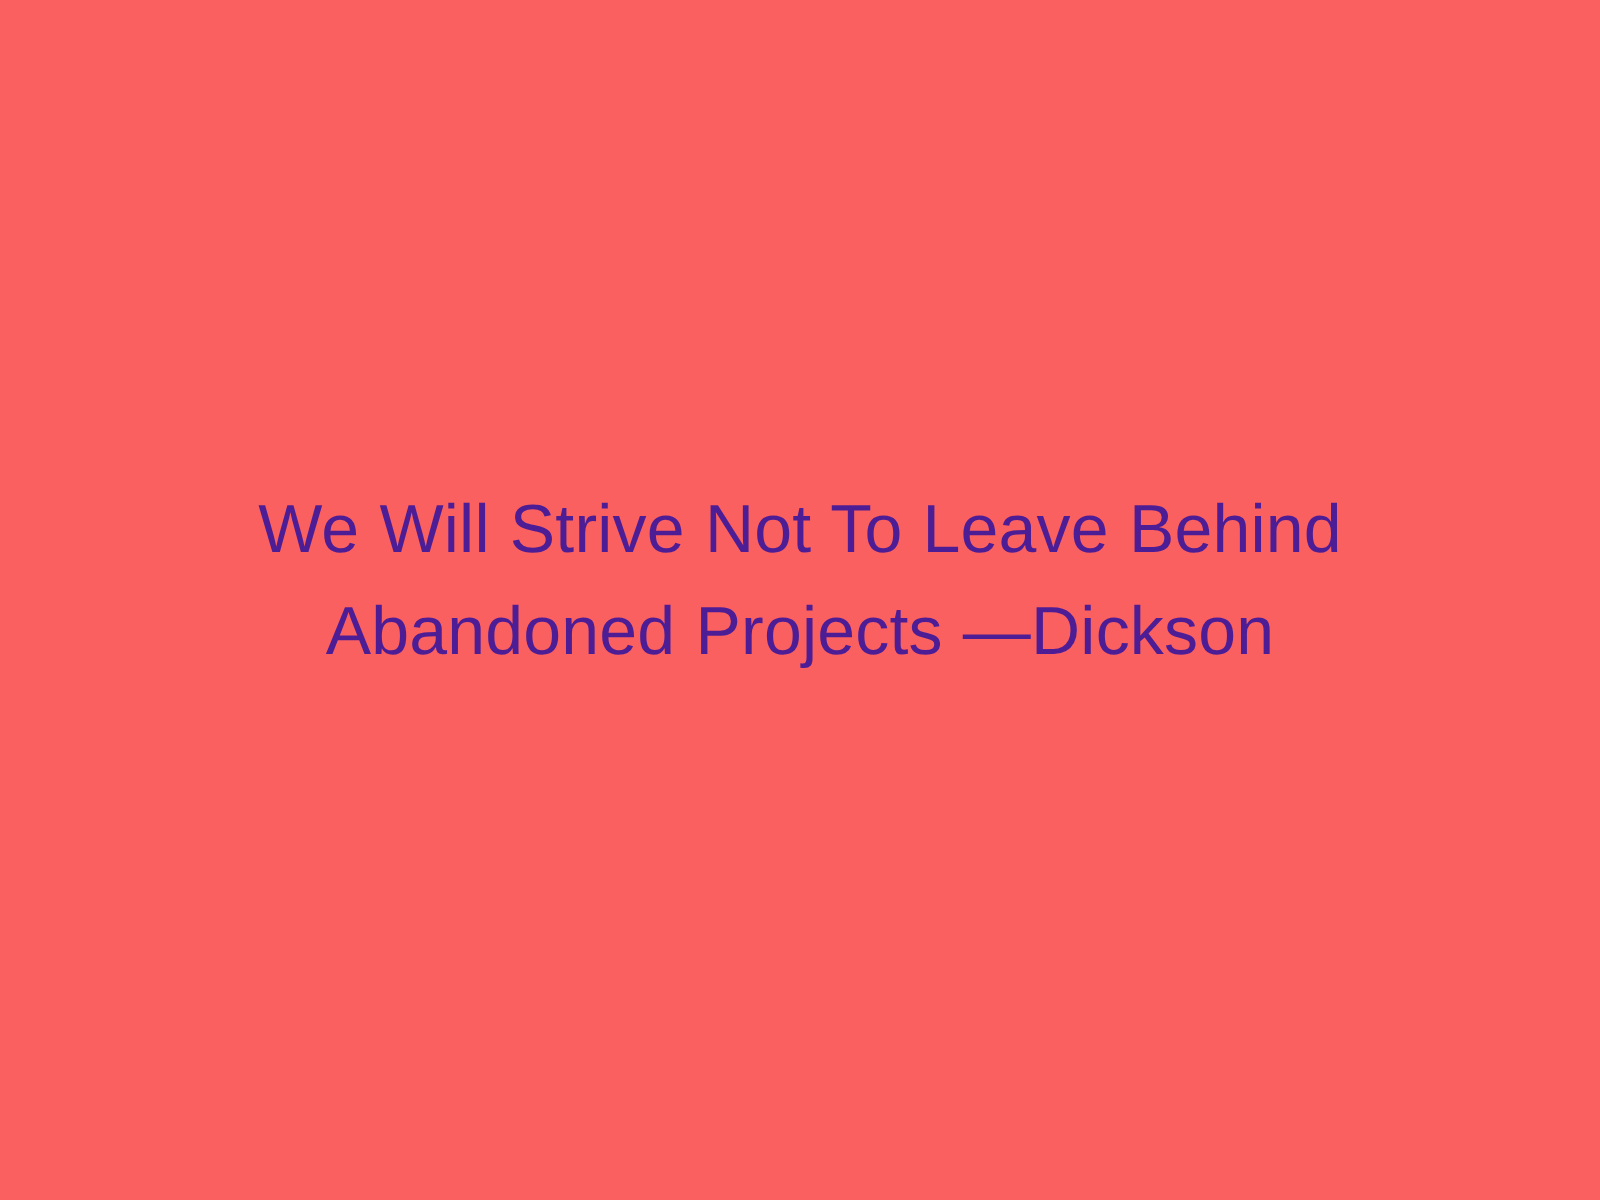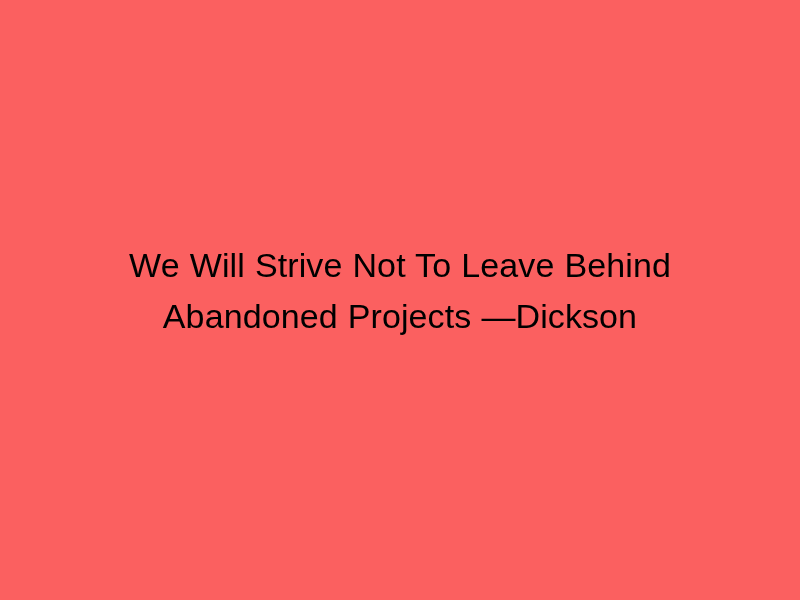--- a/index.html
+++ b/index.html
@@ -50,17 +50,17 @@
     white-space: normal;
   }
 </style>
 </head>
 <body>
 
 <div class="headline-card" style="background-color: rgb(251, 96, 96);">
 
   <div class="headline-block">
 
-    <h1 class="headline-text" style="color: #000000; text-align: center;">We Will Strive Not To Leave Behind Abandoned Projects —Dickson</h1>
+    <h1 class="headline-text" style="color: #4c1d95; text-align: center;">We Will Strive Not To Leave Behind Abandoned Projects —Dickson</h1>
 
   </div>
 
 </div>
 
 </body></html>

